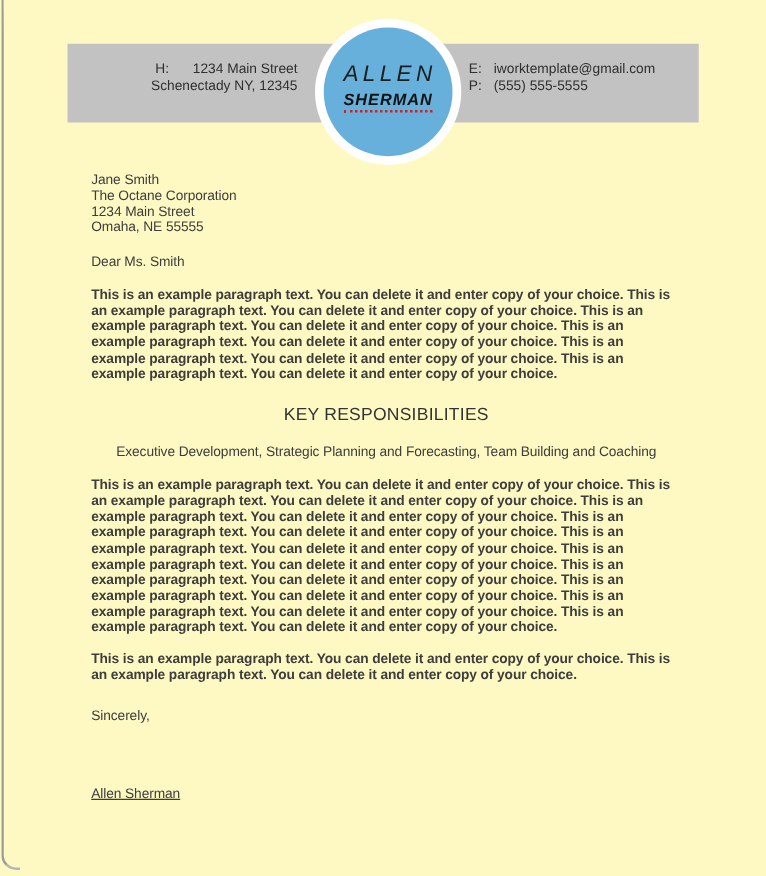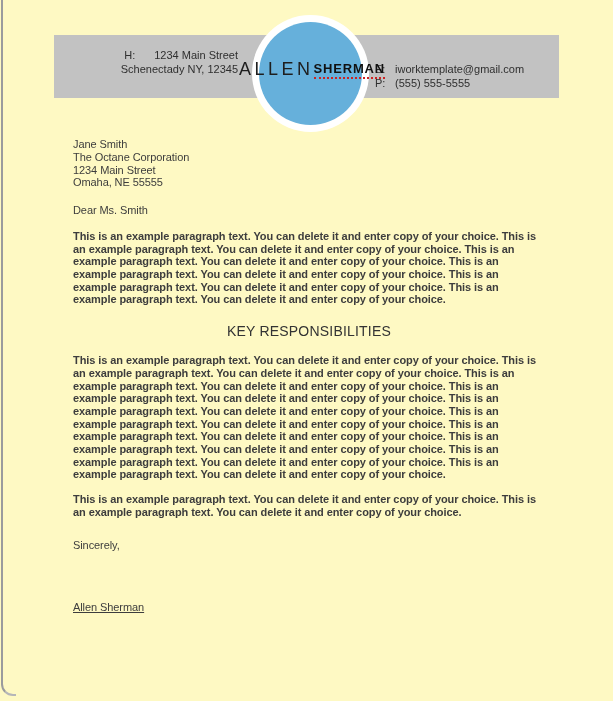--- a/index.html
+++ b/index.html
@@ -22,35 +22,36 @@
   }
 
   .contact-left {
     position: absolute; right: 375px; top: 49px; z-index: 2;
     text-align: right; font-size: 11px; line-height: 13.5px; color: #2f2f2f;
     white-space: nowrap;
   }
   .contact-left .gap { display: inline-block; width: 19px; }
 
   .contact-right {
-    position: absolute; left: 375px; top: 63px; z-index: 2;
+    position: absolute; left: 375px; top: 49px; z-index: 2;
     font-size: 11px; line-height: 13.5px; color: #2f2f2f; white-space: nowrap;
   }
   .cr-label { display: inline-block; width: 20px; }
 
   
   .ring {
     position: absolute; left: 252px; top: 15px; width: 117px; height: 117px;
     border-radius: 50%; background: #ffffff; z-index: 2;
   }
   .circle {
     position: absolute; left: 259px; top: 22px; width: 103px; height: 103px;
     border-radius: 50%; background: #66b0db; z-index: 3;
-    display: flex; flex-direction: row; align-items: center; justify-content: center;
+    display: flex; flex-direction: column; align-items: center; justify-content: center;
     padding-bottom: 9px;
+    font-style: italic;
   }
   .circle .first {
     font-size: 18px; font-weight: 400; letter-spacing: 3.5px; color: #1e1e1e;
     margin-left: 3px;
   }
   .circle .last {
     font-size: 13px; font-weight: 700; letter-spacing: 0.8px; color: #111111;
     border-bottom: 2px dotted #cc2222; padding-bottom: 1px; margin-top: 2px;
   }
 
@@ -104,20 +105,21 @@
       <div>1234 Main Street</div>
       <div>Omaha, NE 55555</div>
     </div>
 
     <div class="salutation">Dear Ms. Smith</div>
 
     <p class="para">This is an example paragraph text. You can delete it and enter copy of your choice. This is an example paragraph text. You can delete it and enter copy of your choice. This is an example paragraph text. You can delete it and enter copy of your choice. This is an example paragraph text. You can delete it and enter copy of your choice. This is an example paragraph text. You can delete it and enter copy of your choice. This is an example paragraph text. You can delete it and enter copy of your choice.</p>
 
     <h2 class="heading">KEY RESPONSIBILITIES</h2>
 
+    <div class="subtitle">Executive Development, Strategic Planning and Forecasting, Team Building and Coaching</div>
 
     <p class="para">This is an example paragraph text. You can delete it and enter copy of your choice. This is an example paragraph text. You can delete it and enter copy of your choice. This is an example paragraph text. You can delete it and enter copy of your choice. This is an example paragraph text. You can delete it and enter copy of your choice. This is an example paragraph text. You can delete it and enter copy of your choice. This is an example paragraph text. You can delete it and enter copy of your choice. This is an example paragraph text. You can delete it and enter copy of your choice. This is an example paragraph text. You can delete it and enter copy of your choice. This is an example paragraph text. You can delete it and enter copy of your choice. This is an example paragraph text. You can delete it and enter copy of your choice.</p>
 
     <p class="para para3">This is an example paragraph text. You can delete it and enter copy of your choice. This is an example paragraph text. You can delete it and enter copy of your choice.</p>
 
     <div class="closing">Sincerely,</div>
 
     <div class="signature">Allen Sherman</div>
 
   </main>

